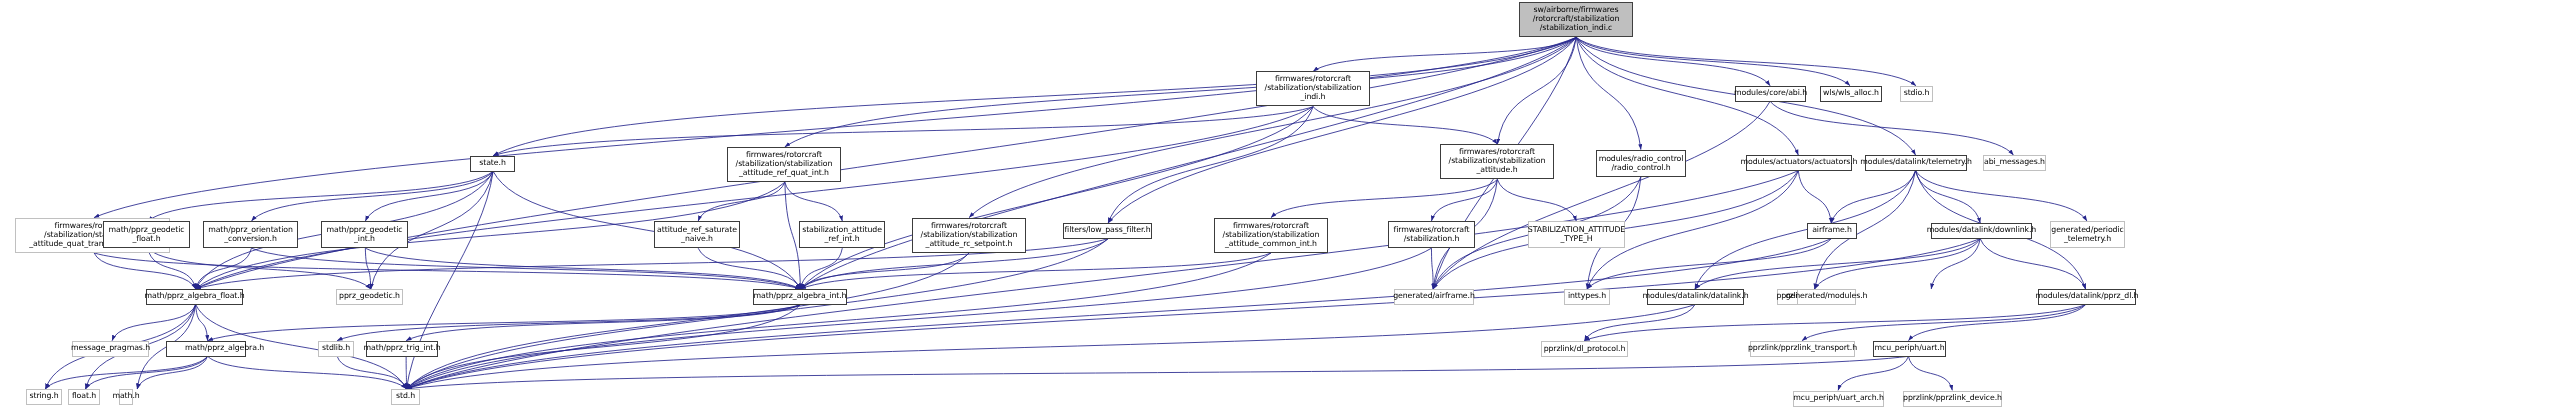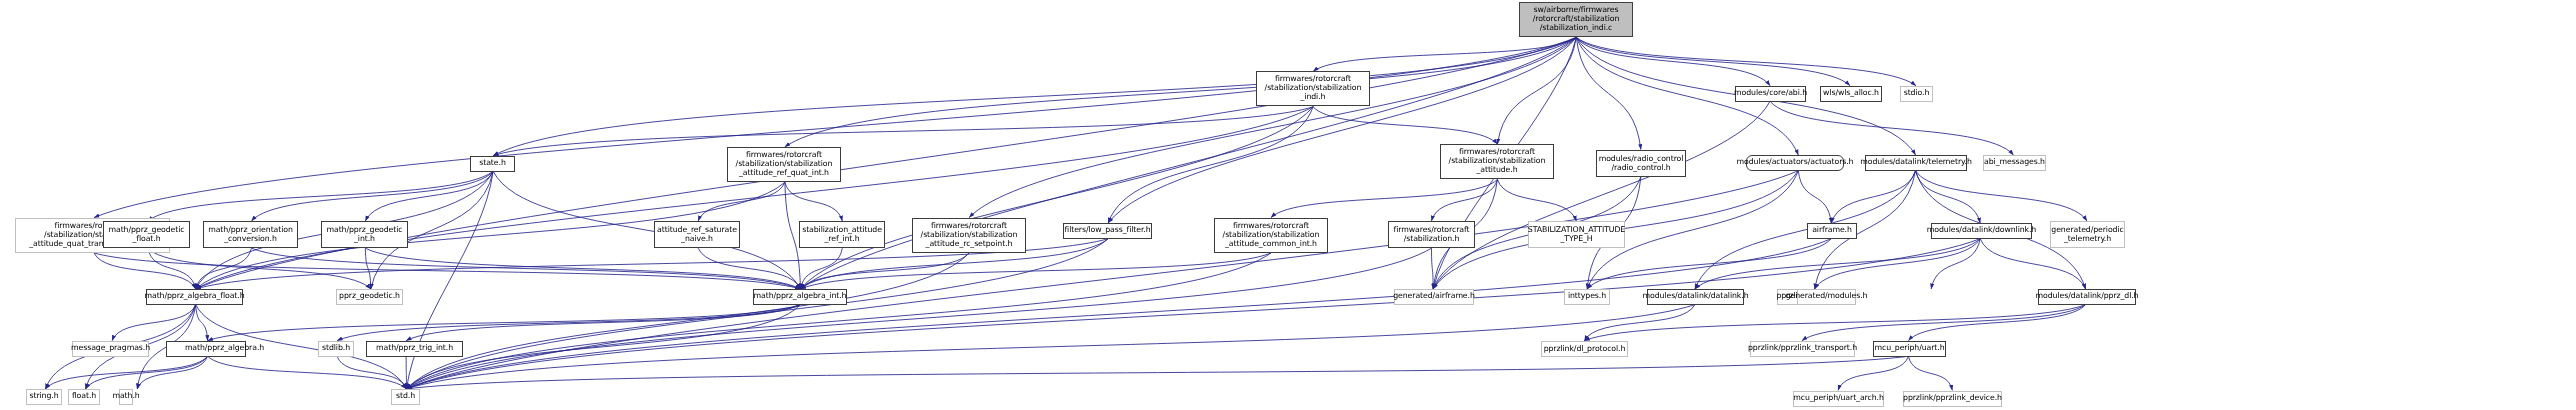--- a/index.html
+++ b/index.html
@@ -177,21 +177,21 @@
       <div class="node faint" style="left: 1900px; top: 86px; width: 33px; height: 15.7px;">stdio.h</div>
       <div class="node strong" style="left: 470px; top: 156px; width: 45px; height: 15.7px;">state.h</div>
       <div class="node strong" style="left: 727px; top: 147px; width: 114px; height: 35px;">firmwares/rotorcraft
 /stabilization/stabilization
 _attitude_ref_quat_int.h</div>
       <div class="node strong" style="left: 1440px; top: 144px; width: 114px; height: 35px;">firmwares/rotorcraft
 /stabilization/stabilization
 _attitude.h</div>
       <div class="node strong" style="left: 1596px; top: 150px; width: 90px; height: 27px;">modules/radio_control
 /radio_control.h</div>
-      <div class="node strong" style="left: 1746px; top: 155px; width: 98px; height: 15.7px; border-radius: 6px;">modules/actuators/actuators.h</div>
+      <div class="node strong" style="left: 1746px; top: 155px; width: 106px; height: 15.7px;">modules/actuators/actuators.h</div>
       <div class="node strong" style="left: 1865px; top: 155px; width: 102px; height: 15.7px;">modules/datalink/telemetry.h</div>
       <div class="node faint" style="left: 1983px; top: 155px; width: 63px; height: 15.7px;">abi_messages.h</div>
       <div class="node faint" style="left: 15px; top: 218px; width: 155px; height: 35px;">firmwares/rotorcraft
 /stabilization/stabilization
 _attitude_quat_transformations.h</div>
       <div class="node strong" style="left: 103px; top: 221px; width: 87px; height: 27px;">math/pprz_geodetic
 _float.h</div>
       <div class="node strong" style="left: 203px; top: 221px; width: 95px; height: 27px;">math/pprz_orientation
 _conversion.h</div>
       <div class="node strong" style="left: 321px; top: 221px; width: 87px; height: 27px;">math/pprz_geodetic
@@ -220,21 +220,21 @@
       <div class="node strong" style="left: 753px; top: 289px; width: 94px; height: 15.7px;">math/pprz_algebra_int.h</div>
       <div class="node faint" style="left: 1394px; top: 289px; width: 80px; height: 15.7px;">generated/airframe.h</div>
       <div class="node faint" style="left: 1564px; top: 289px; width: 46px; height: 15.7px;">inttypes.h</div>
       <div class="node strong" style="left: 1647px; top: 289px; width: 97px; height: 15.7px;">modules/datalink/datalink.h</div>
       <div class="node faint" style="left: 1777px; top: 289px; width: 77px; height: 15.7px;">pprzlink/messages.h</div>
       <div class="node faint" style="left: 1797px; top: 289px; width: 59px; height: 15.7px;">generated/modules.h</div>
       <div class="node strong" style="left: 2038px; top: 289px; width: 98px; height: 15.7px;">modules/datalink/pprz_dl.h</div>
       <div class="node faint" style="left: 72px; top: 341px; width: 77px; height: 15.7px;">message_pragmas.h</div>
       <div class="node strong" style="left: 166px; top: 341px; width: 80px; height: 15.7px; padding-left: 39px;">math/pprz_algebra.h</div>
       <div class="node faint" style="left: 318px; top: 341px; width: 36px; height: 15.7px;">stdlib.h</div>
-      <div class="node strong" style="left: 366px; top: 341px; width: 97px; height: 15.7px;">math/pprz_trig_int.h</div>
+      <div class="node strong" style="left: 366px; top: 341px; width: 72px; height: 15.7px;">math/pprz_trig_int.h</div>
       <div class="node faint" style="left: 1750px; top: 341px; width: 105px; height: 15.7px;">pprzlink/pprzlink_transport.h</div>
       <div class="node faint" style="left: 1541px; top: 341px; width: 87px; height: 16px;">pprzlink/dl_protocol.h</div>
       <div class="node strong" style="left: 1873px; top: 341px; width: 73px; height: 15.7px;">mcu_periph/uart.h</div>
       <div class="node faint" style="left: 26px; top: 389px; width: 36px; height: 15.7px;">string.h</div>
       <div class="node faint" style="left: 68px; top: 389px; width: 32px; height: 15.7px;">float.h</div>
       <div class="node faint" style="left: 119px; top: 389px; width: 14px; height: 15.7px;">math.h</div>
       <div class="node faint" style="left: 391px; top: 389px; width: 29px; height: 15.7px;">std.h</div>
       <div class="node faint" style="left: 1793px; top: 391px; width: 91px; height: 15.7px;">mcu_periph/uart_arch.h</div>
       <div class="node faint" style="left: 1903px; top: 391px; width: 99px; height: 15.7px;">pprzlink/pprzlink_device.h</div>
     </div>

